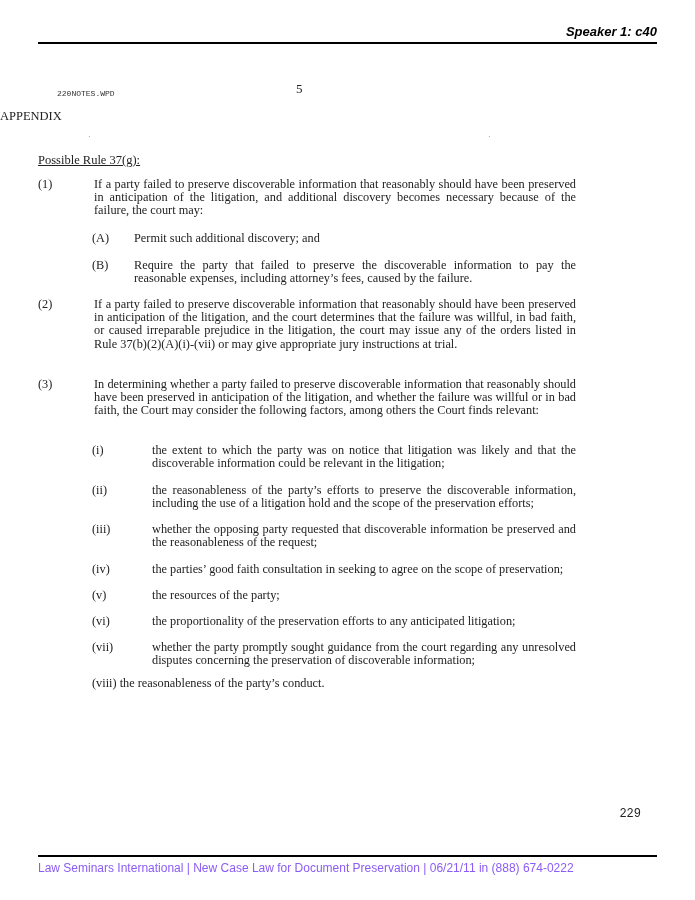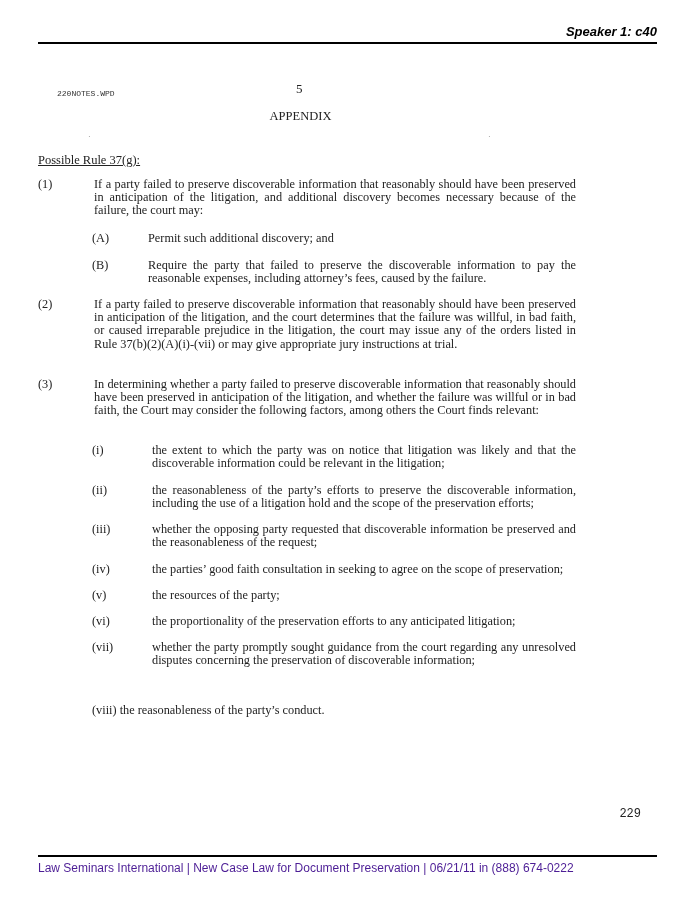--- a/index.html
+++ b/index.html
@@ -3,32 +3,32 @@
 <meta charset="utf-8">
 <style>
   html, body { margin: 0; padding: 0; background: #ffffff; }
   body { width: 695px; height: 900px; position: relative; overflow: hidden; color: #1a1a1a; }
   .header { position: absolute; left: 38px; right: 38px; top: 22px; height: 20px; border-bottom: 2px solid #000; font-family: "Liberation Sans", sans-serif; font-style: italic; font-weight: bold; font-size: 13px; color: #000; }
   .header .left { position: absolute; left: 0; top: 2px; }
   .header .right { position: absolute; right: 0; top: 2px; }
   .doc { font-family: "Liberation Serif", serif; font-size: 12.3px; line-height: 13.2px; color: #222; }
   .filename { position: absolute; left: 57px; top: 87px; font-family: "Liberation Mono", monospace; font-size: 8px; color: #333; }
   .pgnum { position: absolute; left: 296px; top: 82px; font-size: 13px; }
-  .appendix { position: absolute; left: 0; width: 601px; top: 109px; text-align: center; font-size: 12.5px; line-height: 14px; }
+  .appendix { position: absolute; left: 0; width: 601px; top: 109px; text-align: left; font-size: 12.5px; line-height: 14px; }
   .appendix .title { padding-left: 0px; }
   .rule-heading { position: absolute; left: 38px; top: 154px; text-decoration: underline; font-size: 12.5px; }
   .para { position: absolute; left: 38px; width: 538px; }
   .para .num { position: absolute; left: 0; top: 0; }
   .para .text { margin-left: 56px; text-align: justify; }
   .sub { position: absolute; left: 92px; width: 484px; }
   .sub .num { position: absolute; left: 0; top: 0; }
-  .sub .text { margin-left: 56px; text-align: justify; }
+  .sub .text { margin-left: 42px; text-align: justify; }
   .sub.roman .text { margin-left: 60px; }
   .footer-page { position: absolute; right: 54px; top: 808px; font-family: "Liberation Mono", monospace; font-size: 12px; color: #222; }
-  .footer { position: absolute; left: 38px; right: 38px; top: 855px; border-top: 2px solid #000; font-family: "Liberation Sans", sans-serif; font-size: 12px; color: #4c1d95; padding-top: 4px; }
+  .footer { position: absolute; left: 38px; right: 38px; top: 855px; border-top: 2px solid #000; font-family: "Liberation Sans", sans-serif; font-size: 12px; color: #8b5cf6; padding-top: 4px; }
   .speck { position: absolute; color: #999; font-size: 8px; font-family: "Liberation Sans", sans-serif; }
 </style>
 </head>
 <body>
 
 <div class="header">
   <span class="right">Speaker 1: c40</span>
 </div>
 
 <div class="doc">
@@ -88,21 +88,21 @@
     <div class="text">the resources of the party;</div>
   </div>
   <div class="sub roman" style="top:615px;">
     <span class="num">(vi)</span>
     <div class="text">the proportionality of the preservation efforts to any anticipated litigation;</div>
   </div>
   <div class="sub roman" style="top:641px;">
     <span class="num">(vii)</span>
     <div class="text">whether the party promptly sought guidance from the court regarding any unresolved disputes concerning the preservation of discoverable information;</div>
   </div>
-  <div class="sub" style="top:704px; left:92px;">
+  <div class="sub" style="top:677px; left:92px;">
     <span>(viii) </span>
     <span>the reasonableness of the party’s conduct.</span>
   </div>
 
   <div class="footer-page">229</div>
 </div>
 
 <div class="footer">
   <span>Law Seminars International | New Case Law for Document Preservation | 06/21/11 in (888) 674-0222</span>
 </div>

